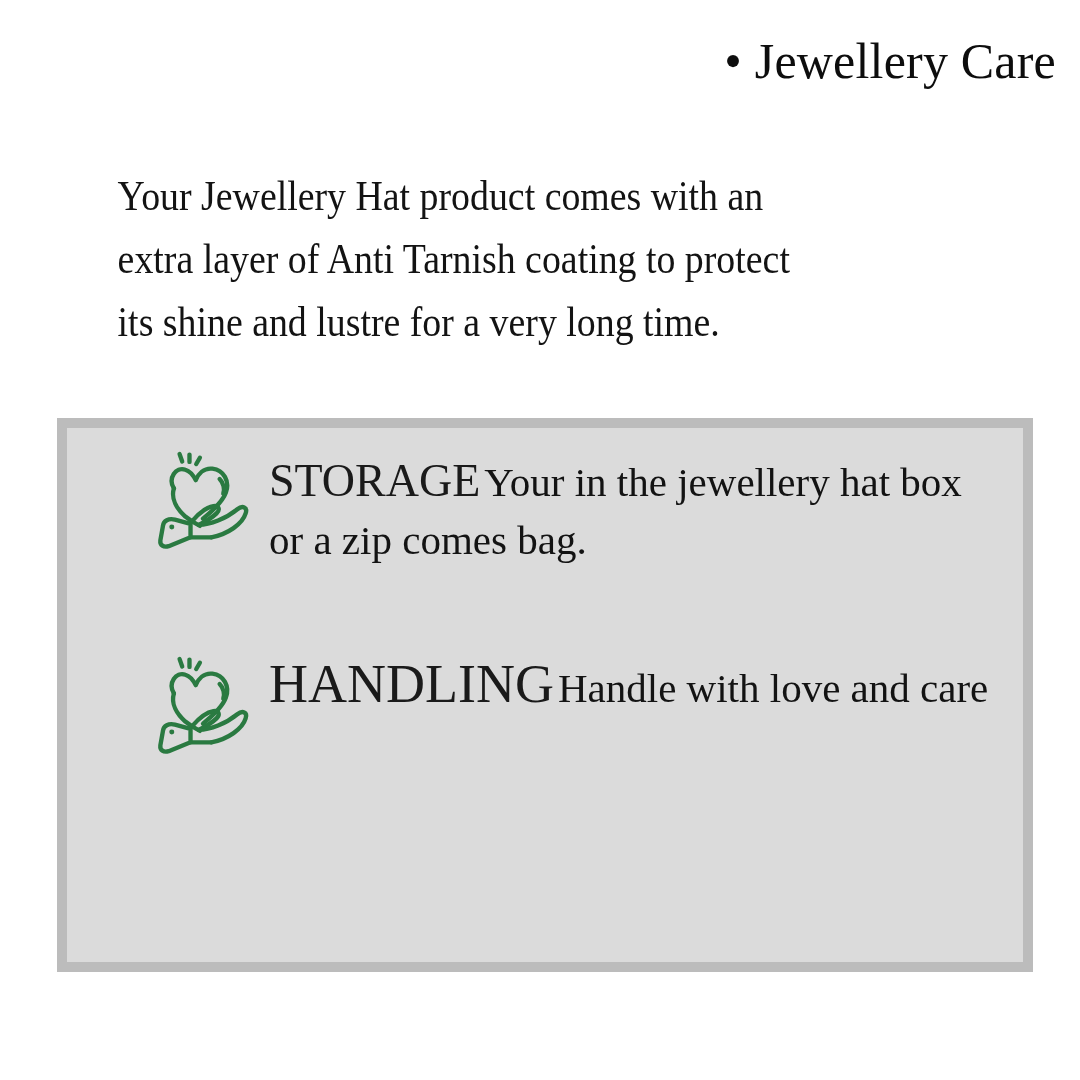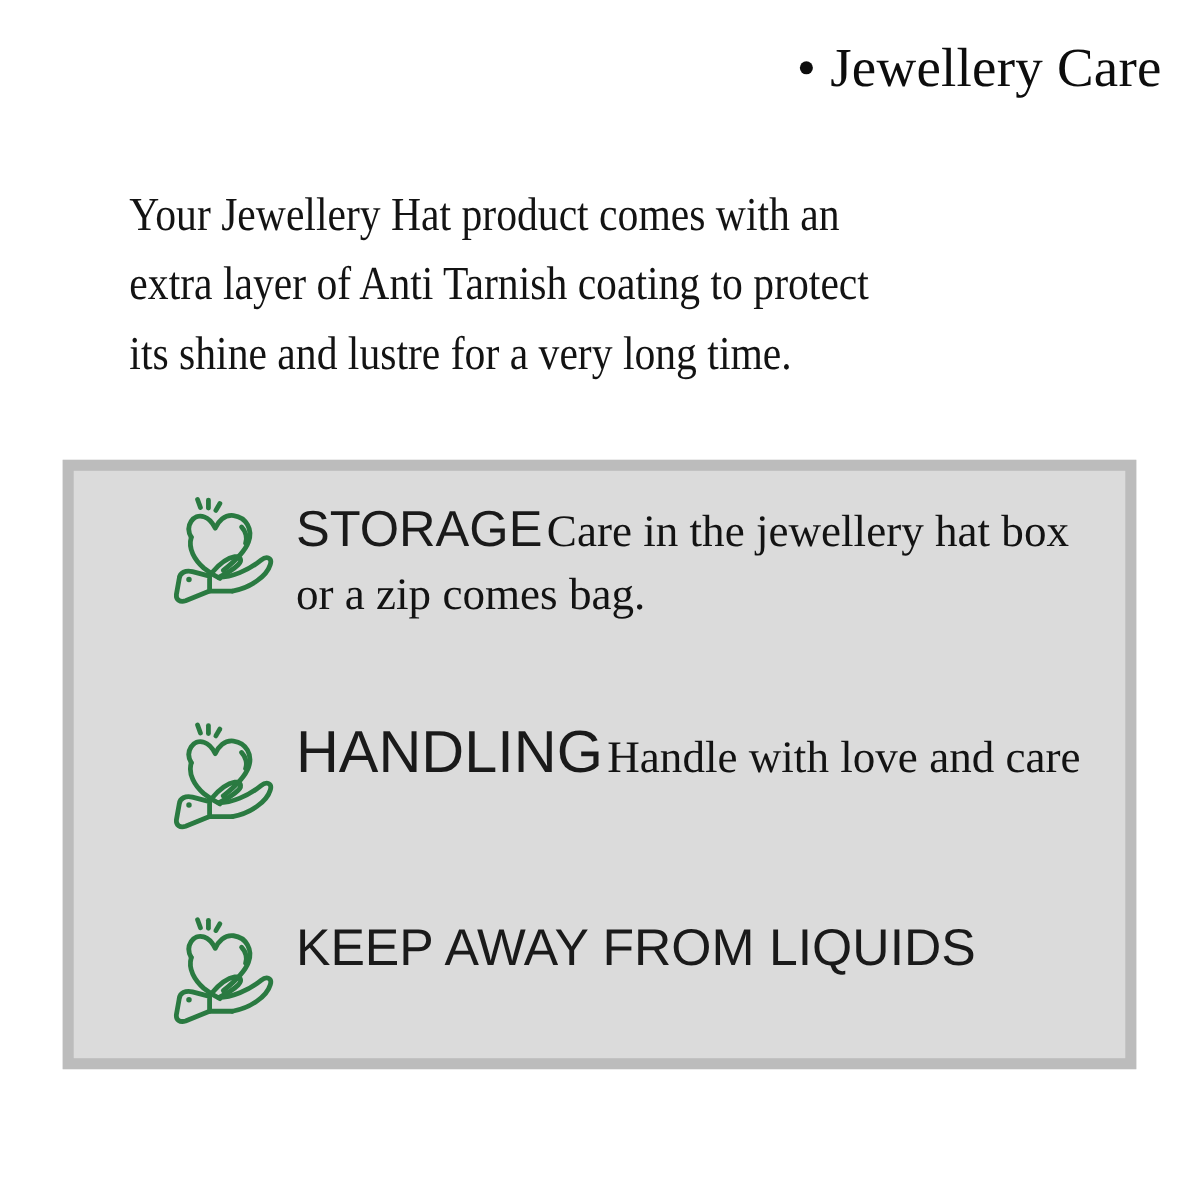--- a/index.html
+++ b/index.html
@@ -79,21 +79,21 @@
     flex: 0 0 104px;
     margin-right: 14px;
   }
   .row-icon svg { display: block; width: 104px; height: 104px; }
 
   .row-text {
     padding-top: 2px;
   }
 
   .row-heading {
-    font-family: Liberation Sans, sans-serif;
+    font-family: Liberation Serif, serif;
     font-stretch: condensed;
     font-size: 45px;
     line-height: 52px;
     color: #1a1a1a;
     white-space: nowrap;
     transform: scaleX(0.92);
     transform-origin: left center;
   }
   .row-0 .row-heading { font-size: 46px; }
   .row-1 .row-heading { font-size: 54px; }
@@ -141,21 +141,21 @@
             <path d="M40 67 C46 60, 54 54, 60 53 C65 52.2, 67 56, 63 60 C59 64, 52 68, 46 71"></path>
             <path d="M46 71 C57 71, 72 65, 83 56 C88 52, 93 54, 91 60 C88 70, 74 80, 58 83"></path>
             <path d="M58 83 L38 83"></path>
             <path d="M38 83 L38 70 L23 66 C17 64.5, 12 67, 11.5 72 L9 86 C8.5 90.5, 12 93, 17 91.5 L38 83 Z"></path>
             <circle cx="20" cy="73" r="2.4" fill="#2a7a41" stroke="none"></circle>
           </g>
         </svg>
       </span>
       <span class="row-text">
         <span class="row-heading">STORAGE</span>
-        <span class="row-line">Care in the jewellery hat box</span>
+        <span class="row-line">Your in the jewellery hat box</span>
         <span class="row-line">or a zip comes bag.</span>
       </span>
     </div>
 
     <div class="care-row row-1">
       <span class="row-icon">
         <svg viewBox="0 0 100 100" xmlns="http://www.w3.org/2000/svg">
           <g fill="none" stroke="#2a7a41" stroke-width="4.2" stroke-linecap="round" stroke-linejoin="round">
             <path d="M22 36 C16 26, 24 15, 33 18 C38 19.5, 41 24, 43 28 C45.5 22, 51 16, 59 17 C70 18.5, 76 29, 72 40 C69 48.5, 60 57, 50 65"></path>
             <path d="M22 36 C19 46, 25 56, 33 63 C38 67, 43 70, 47 72"></path>
@@ -170,37 +170,15 @@
             <circle cx="20" cy="73" r="2.4" fill="#2a7a41" stroke="none"></circle>
           </g>
         </svg>
       </span>
       <span class="row-text">
         <span class="row-heading">HANDLING</span>
         <span class="row-line">Handle with love and care</span>
       </span>
     </div>
 
-    <div class="care-row row-2">
-      <span class="row-icon">
-        <svg viewBox="0 0 100 100" xmlns="http://www.w3.org/2000/svg">
-          <g fill="none" stroke="#2a7a41" stroke-width="4.2" stroke-linecap="round" stroke-linejoin="round">
-            <path d="M22 36 C16 26, 24 15, 33 18 C38 19.5, 41 24, 43 28 C45.5 22, 51 16, 59 17 C70 18.5, 76 29, 72 40 C69 48.5, 60 57, 50 65"></path>
-            <path d="M22 36 C19 46, 25 56, 33 63 C38 67, 43 70, 47 72"></path>
-            <path d="M66 27 C70 31, 71 37, 69.5 41"></path>
-            <path d="M30 10 L27.5 3"></path>
-            <path d="M37 10.5 L37 3.5"></path>
-            <path d="M43.5 12.5 L47 6.5"></path>
-            <path d="M40 67 C46 60, 54 54, 60 53 C65 52.2, 67 56, 63 60 C59 64, 52 68, 46 71"></path>
-            <path d="M46 71 C57 71, 72 65, 83 56 C88 52, 93 54, 91 60 C88 70, 74 80, 58 83"></path>
-            <path d="M58 83 L38 83"></path>
-            <path d="M38 83 L38 70 L23 66 C17 64.5, 12 67, 11.5 72 L9 86 C8.5 90.5, 12 93, 17 91.5 L38 83 Z"></path>
-            <circle cx="20" cy="73" r="2.4" fill="#2a7a41" stroke="none"></circle>
-          </g>
-        </svg>
-      </span>
-      <span class="row-text">
-        <span class="row-heading">KEEP AWAY FROM LIQUIDS</span>
-      </span>
-    </div>
 
   </div>
 </div>
 
 </body></html>

